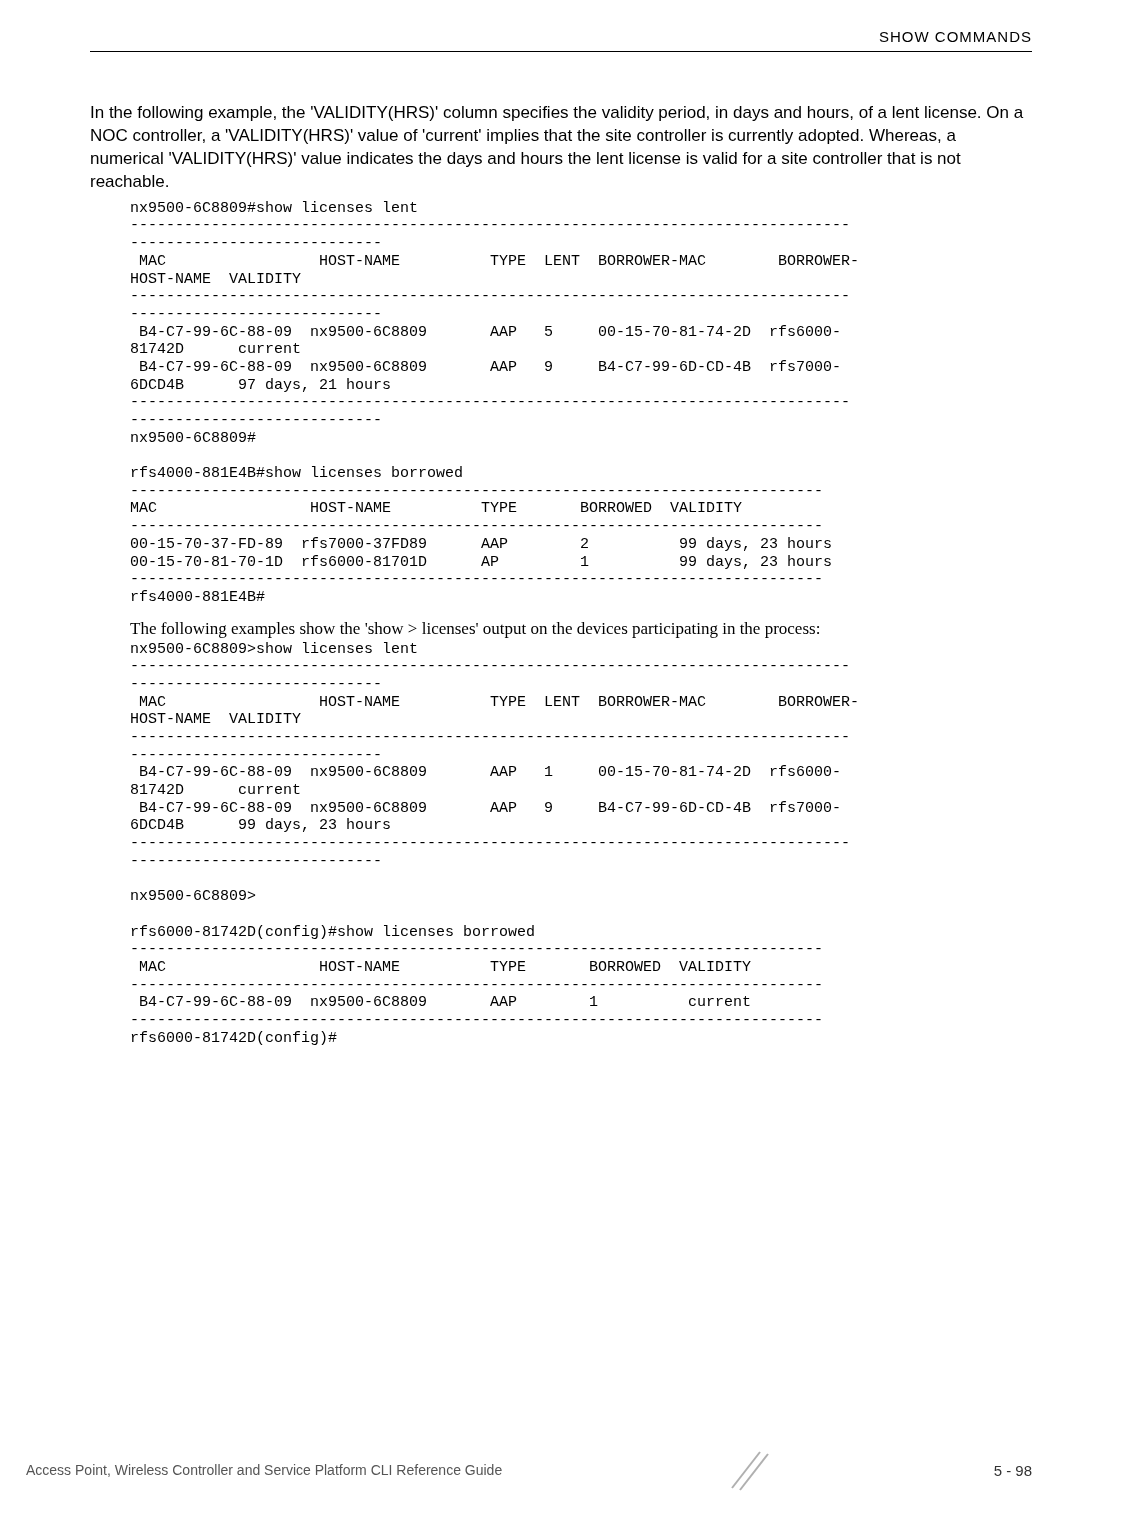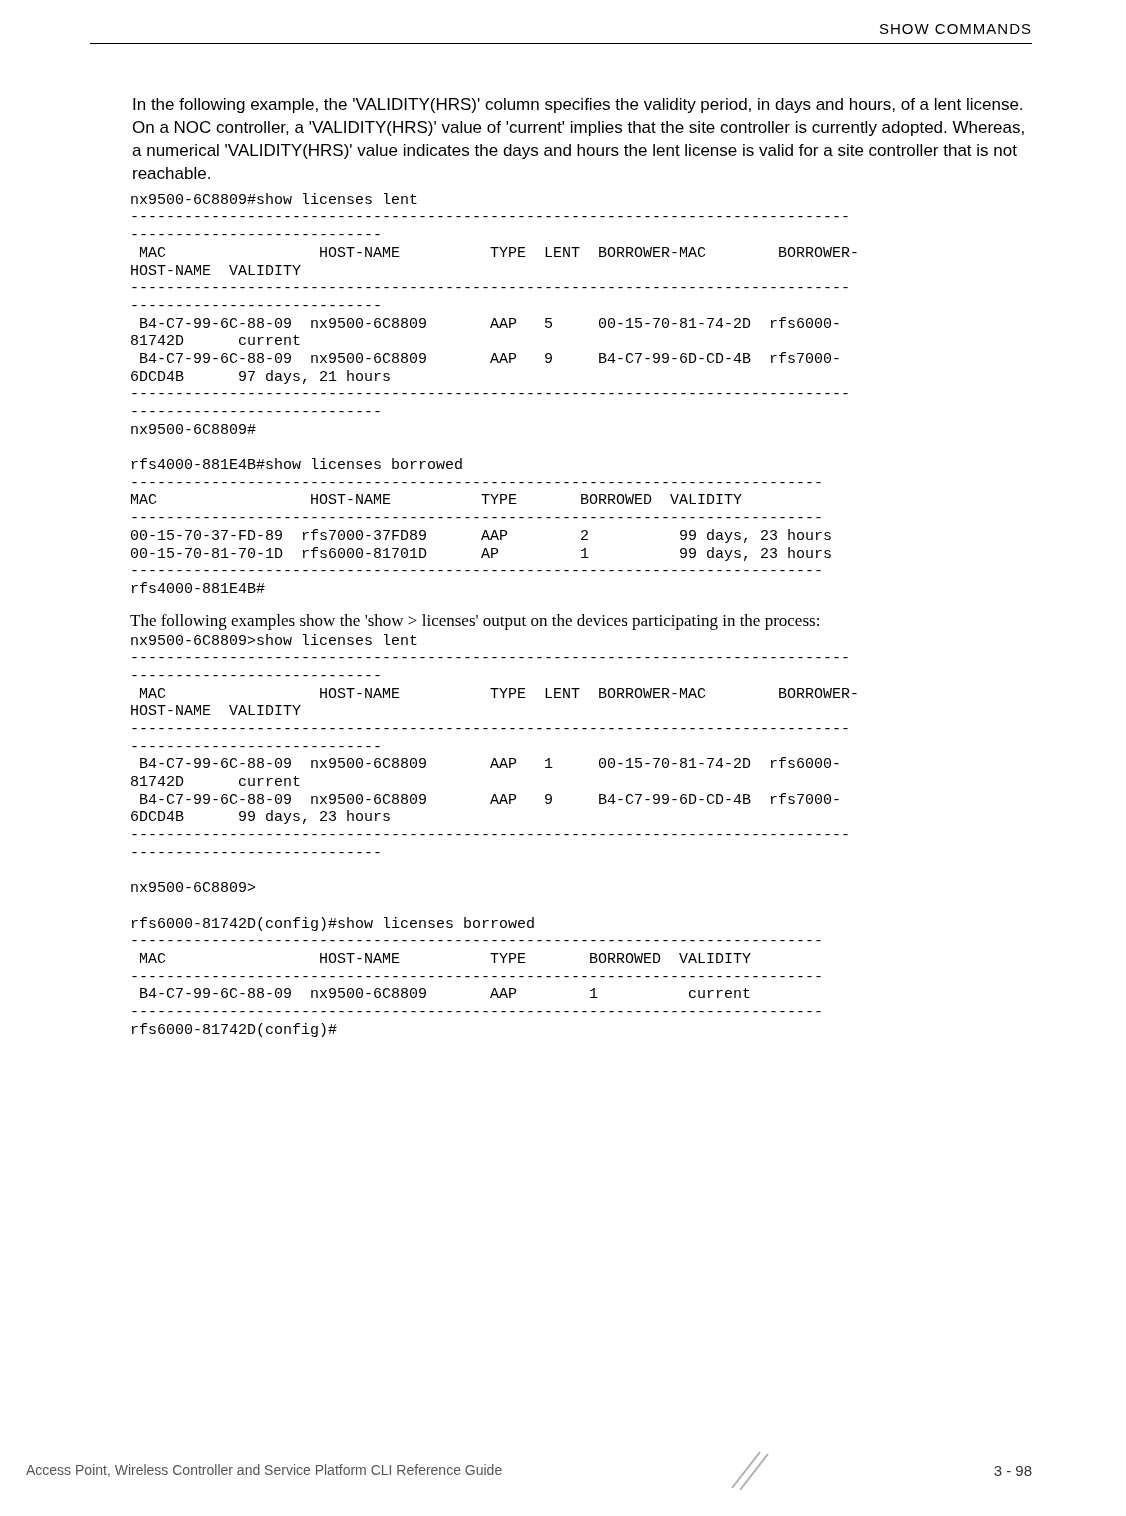--- a/index.html
+++ b/index.html
@@ -6,39 +6,38 @@
     margin: 0;
     padding: 0;
     font-family: Arial, Helvetica, sans-serif;
     background: #ffffff;
     color: #000000;
     width: 1126px;
   }
   .page {
     width: 1092px;
     box-sizing: border-box;
-    padding: 20px 60px 30px 90px;
+    padding: 28px 60px 30px 90px;
     position: relative;
     min-height: 1516px;
   }
   .header {
     text-align: right;
     font-size: 15px;
     letter-spacing: 1px;
     color: #000000;
     padding-bottom: 6px;
     border-bottom: 1px solid #000;
     margin-bottom: 50px;
   }
   .intro {
     font-size: 17px;
     line-height: 1.35;
     color: #000;
     margin-bottom: 6px;
-    margin-left: 42px;
   }
   pre.code {
     font-family: "Courier New", Courier, monospace;
     font-size: 15px;
     line-height: 1.18;
     white-space: pre;
     margin: 0 0 0 40px;
     color: #000;
   }
   .subnote {
@@ -132,16 +131,16 @@
 rfs6000-81742D(config)#</pre>
 
   <div class="footer">
     <span class="footer-line">Access Point, Wireless Controller and Service Platform CLI Reference Guide</span>
     <span>
       <svg width="44" height="44" viewBox="0 0 44 44">
         <line x1="6" y1="40" x2="34" y2="4" stroke="#b0b0b0" stroke-width="2"></line>
         <line x1="14" y1="42" x2="42" y2="6" stroke="#b0b0b0" stroke-width="2"></line>
       </svg>
     </span>
-    <span class="page-num">3 - 98</span>
+    <span class="page-num">5 - 98</span>
   </div>
 
 </div>
 
 </body></html>

